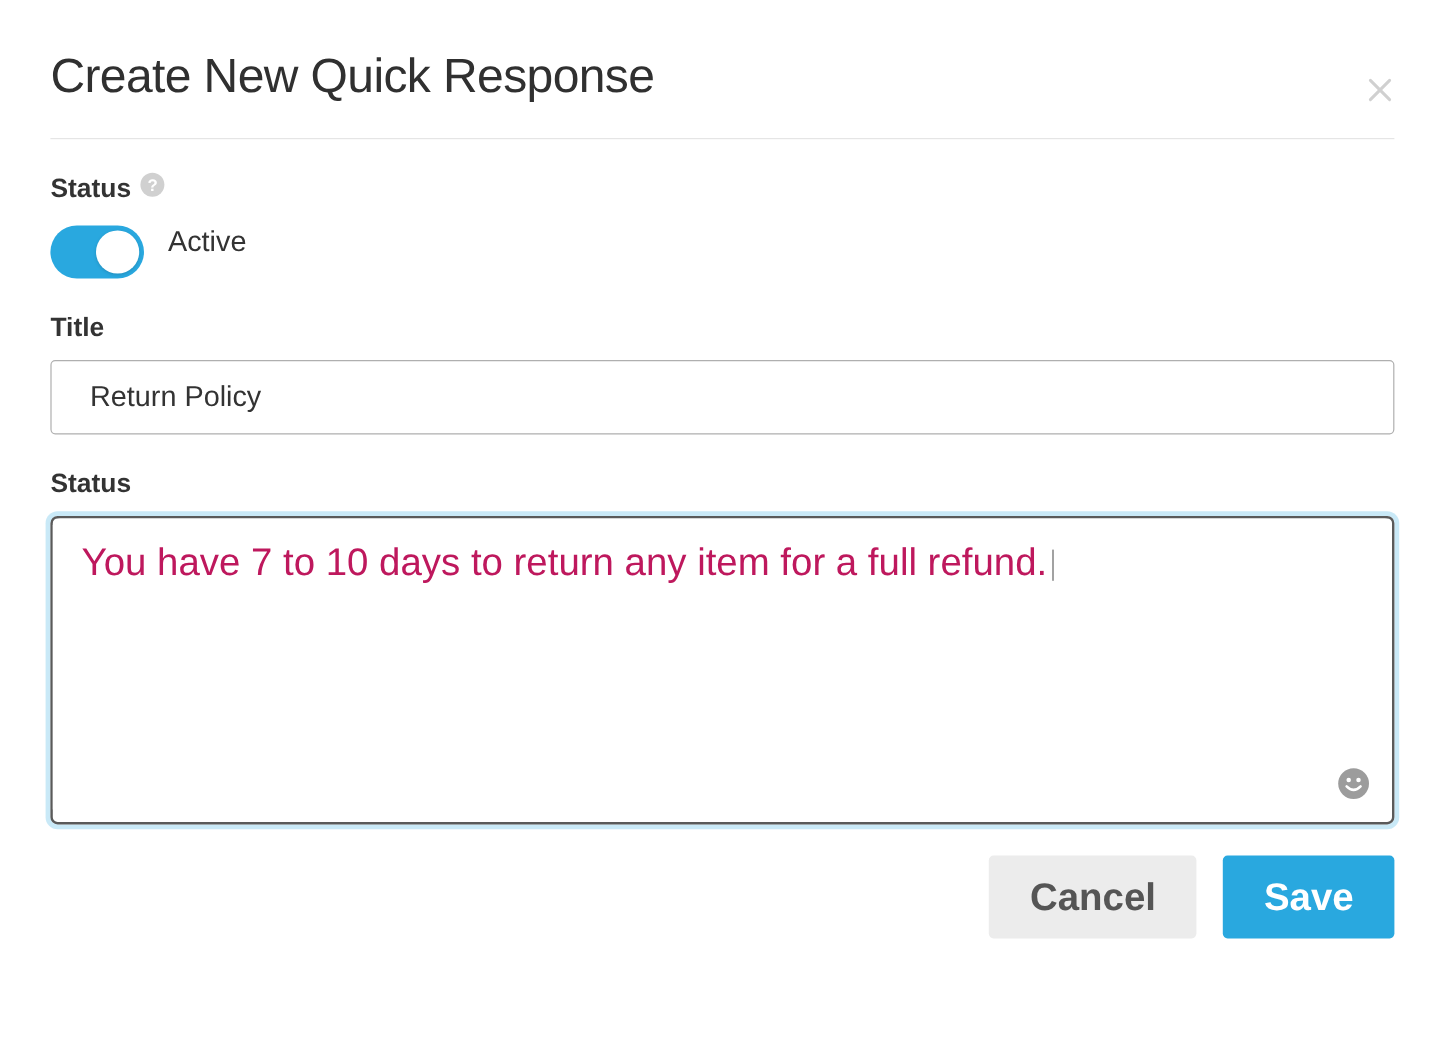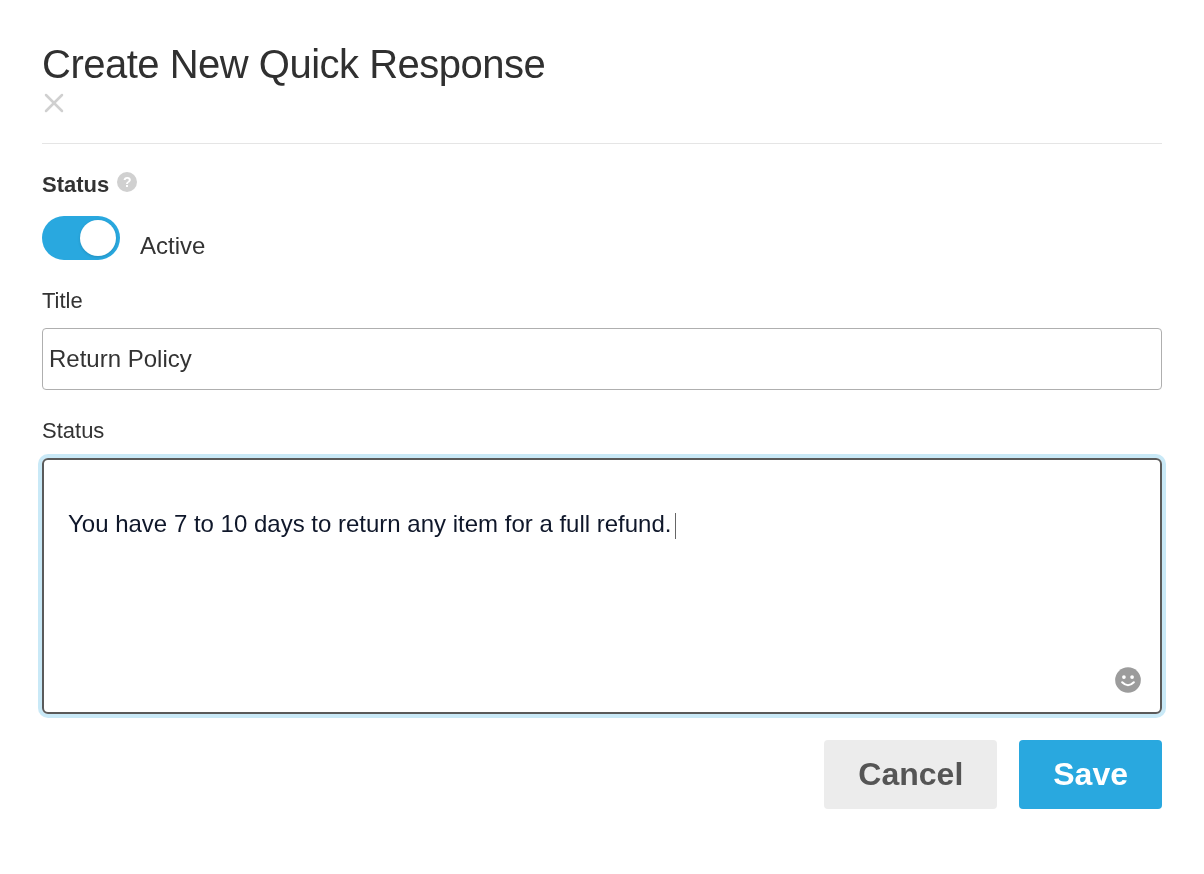--- a/index.html
+++ b/index.html
@@ -11,25 +11,24 @@
       font-family: -apple-system, BlinkMacSystemFont, "Segoe UI", Helvetica, Arial, sans-serif;
       background: #fff;
       padding: 42px;
       width: 1204px;
       height: 874px;
       color: #303030;
     }
     .header-row {
       display: flex;
       justify-content: space-between;
-      align-items: flex-start;
+      align-items: flex-end;
       border-bottom: 1px solid #e5e5e5;
       padding-bottom: 28px;
       margin-bottom: 28px;
-      flex-direction: column;
     }
     .dialog-title {
       font-size: 40px;
       font-weight: 400;
       color: #303030;
       letter-spacing: -0.5px;
     }
     .close-btn {
       cursor: pointer;
       color: #d0d0d0;
@@ -48,40 +47,40 @@
       font-size: 22px;
       font-weight: 600;
       color: #333;
       display: flex;
       align-items: flex-start;
       gap: 8px;
       margin-bottom: 18px;
     }
     .field-label-simple {
       font-size: 22px;
-      font-weight: 400;
+      font-weight: 700;
       color: #333;
       margin-bottom: 14px;
     }
     .help-icon {
       width: 20px;
       height: 20px;
       border-radius: 50%;
       background: #d0d0d0;
       color: #fff;
       display: inline-flex;
       align-items: center;
       justify-content: center;
       font-size: 14px;
       font-weight: 700;
       cursor: pointer;
     }
     .toggle-row {
       display: flex;
-      align-items: flex-end;
+      align-items: flex-start;
       gap: 20px;
     }
     .toggle {
       width: 78px;
       height: 44px;
       border-radius: 22px;
       background: #29a8df;
       position: relative;
       cursor: pointer;
     }
@@ -95,21 +94,21 @@
       right: 4px;
       box-shadow: 0 1px 3px rgba(0,0,0,0.15);
     }
     .toggle-label {
       font-size: 24px;
       font-weight: 500;
       color: #333;
     }
     .text-input {
       width: 100%;
-      padding: 16px 6px;
+      padding: 16px 32px;
       font-size: 24px;
       border: 1px solid #afafaf;
       border-radius: 4px;
       color: #333;
       font-family: inherit;
     }
     .message-wrapper {
       position: relative;
       border: 2px solid #5a5a5a;
       border-radius: 6px;
@@ -164,28 +163,27 @@
     }
     .text-cursor {
       display: inline-block;
       width: 1px;
       height: 26px;
       background: #666;
       vertical-align: middle;
       margin-left: 4px;
     }
     .message-text-line {
-      font-size: 24px;
-      color: #0f172a;
+      font-size: 32px;
+      color: #be185d;
       padding: 18px 24px 0 24px;
       position: absolute;
       pointer-events: none;
       top: 0;
       left: 0;
-      margin-top: 32px;
     }
   </style>
 </head>
 <body>
 
 <div class="header-row">
   <h1 class="dialog-title">Create New Quick Response</h1>
   <div class="close-btn">
     <svg viewBox="0 0 24 24" fill="none" stroke="currentColor" stroke-width="2.5" stroke-linecap="round">
       <line x1="4" y1="4" x2="20" y2="20"></line>

